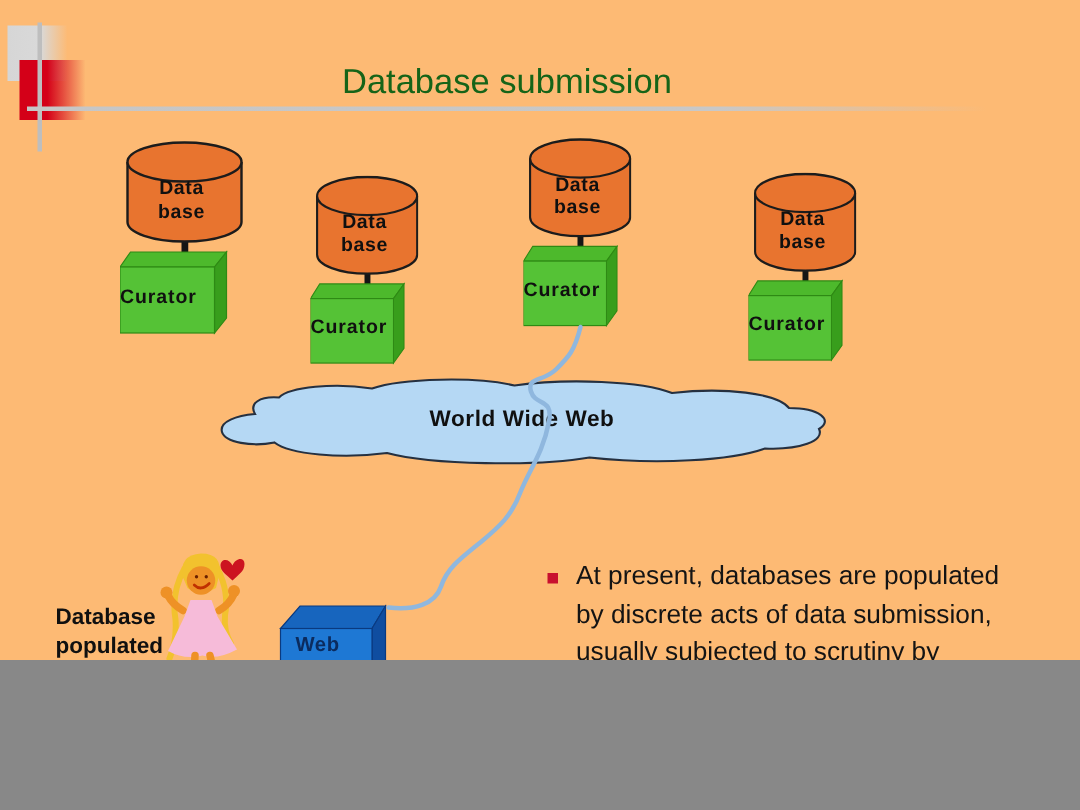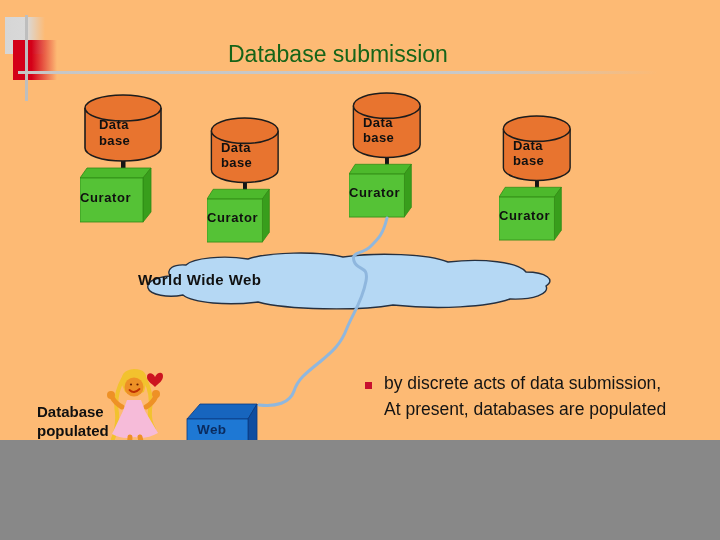--- a/index.html
+++ b/index.html
@@ -19,27 +19,27 @@
   .title{position:absolute;left:228px;top:41px;margin:0;
     font-size:23px;font-weight:400;color:#166418;white-space:nowrap;}
   
   .unit{position:absolute;}
   .unit svg{position:absolute;left:0;top:0;width:100%;height:100%;}
   .unit1{left:80px;top:94px;width:82px;height:130px;}
   .unit2{left:207px;top:117px;width:72px;height:127px;}
   .unit3{left:349px;top:92px;width:72px;height:127px;}
   .unit4{left:499px;top:115px;width:72px;height:127px;}
   .db-label{position:absolute;top:18%;left:0;right:0;width:44px;margin:0 auto;
-    text-align:left;font-size:13px;font-weight:bold;color:#101010;line-height:1.18;letter-spacing:.4px;}
+    text-align:center;font-size:13px;font-weight:bold;color:#101010;line-height:1.18;letter-spacing:.4px;}
   .curator-label{position:absolute;top:73.5%;left:0;width:77%;
     text-align:left;font-size:13px;font-weight:bold;color:#101010;letter-spacing:.6px;white-space:nowrap;}
   
   .cloud{position:absolute;left:138px;top:250px;width:420px;height:62px;}
   .cloud svg{position:absolute;left:0;top:0;width:100%;height:100%;}
-  .cloud-label{position:absolute;left:0;right:0;top:21px;text-align:left;
+  .cloud-label{position:absolute;left:0;right:0;top:21px;text-align:center;
     font-size:15px;font-weight:bold;color:#101010;letter-spacing:.4px;white-space:nowrap;}
   
   .wire{position:absolute;left:0;top:0;width:720px;height:540px;pointer-events:none;}
   
   .submitter-label{position:absolute;left:37px;top:403px;width:84px;
     font-size:15px;font-weight:bold;color:#101010;line-height:1.25;}
   .person{position:absolute;left:100px;top:365px;width:80px;height:110px;}
   
   .webform{position:absolute;left:186px;top:380px;width:72px;height:66px;margin-top:23px;}
   .webform svg{position:absolute;left:0;top:0;width:100%;height:100%;}
@@ -185,17 +185,18 @@
     <svg viewBox="0 0 72 66" preserveAspectRatio="none">
       <polygon points="1,16 14,1 71,1 62,16" fill="#1765be" stroke="#0a3a80" stroke-width="0.8"></polygon>
       <polygon points="62,16 71,1 71,48 62,63" fill="#0f4da0" stroke="#0a3a80" stroke-width="0.8"></polygon>
       <rect x="1" y="16" width="61" height="47" fill="#1e78d4" stroke="#0a3a80" stroke-width="0.8"></rect>
     </svg>
     <div class="webform-label">Web form</div>
   </div>
 
   <div class="bullet-marker"></div>
   <div class="bullet-text">
+    <div>At present, databases are populated</div>
     <div>by discrete acts of data submission,</div>
-    <div>At present, databases are populated</div>
+    <div>usually subjected to scrutiny by</div>
   </div>
 
 </div>
 
 </body></html>

